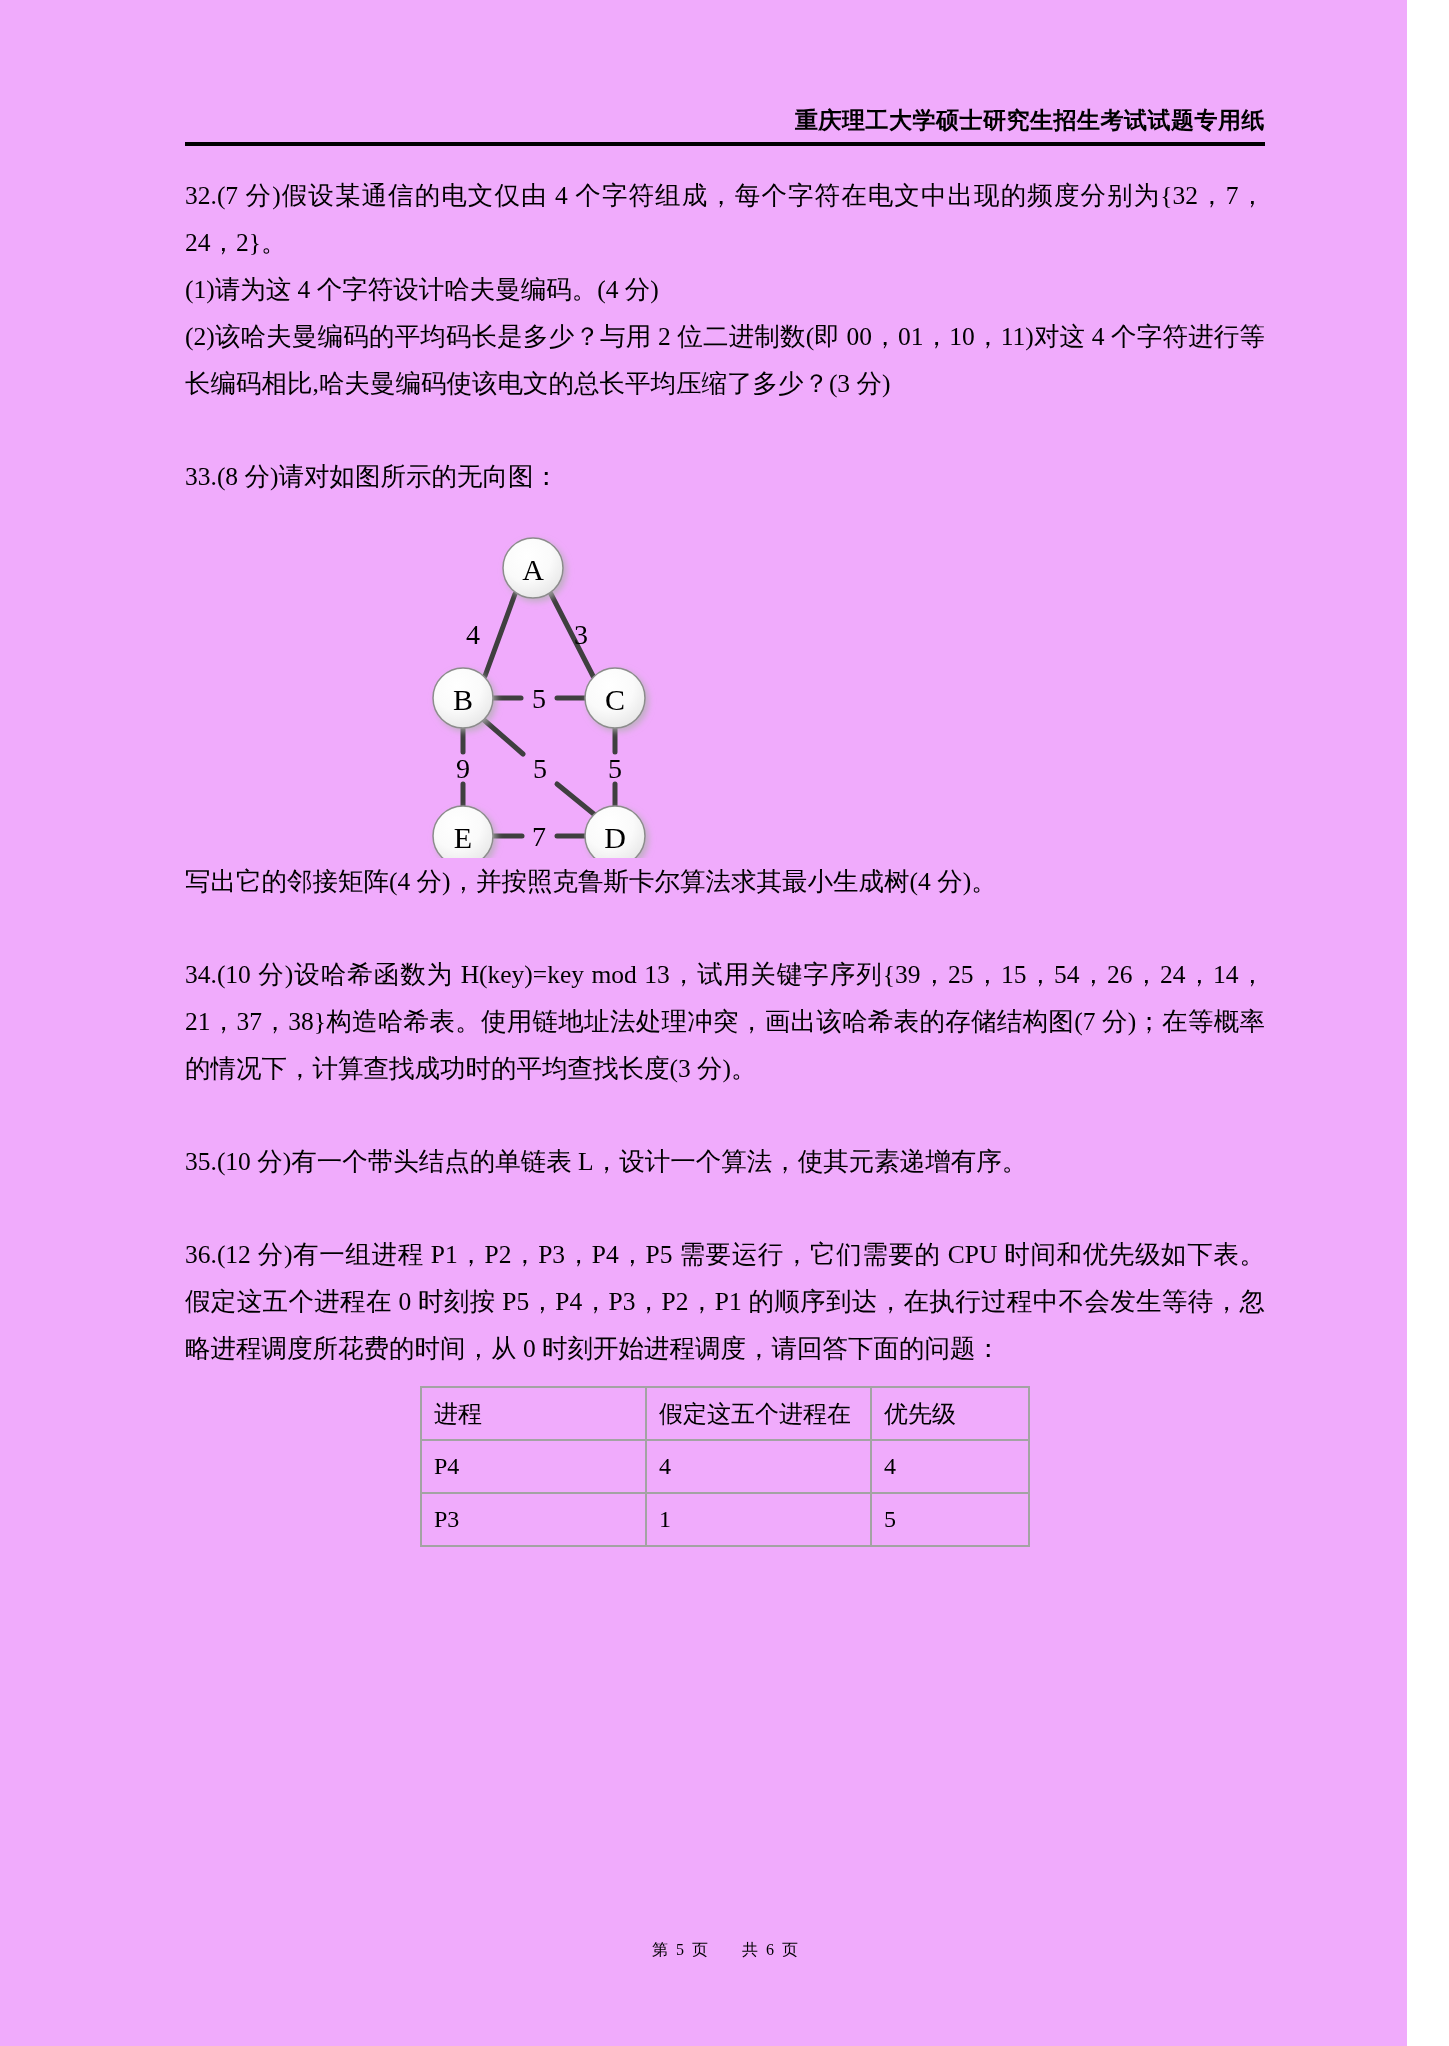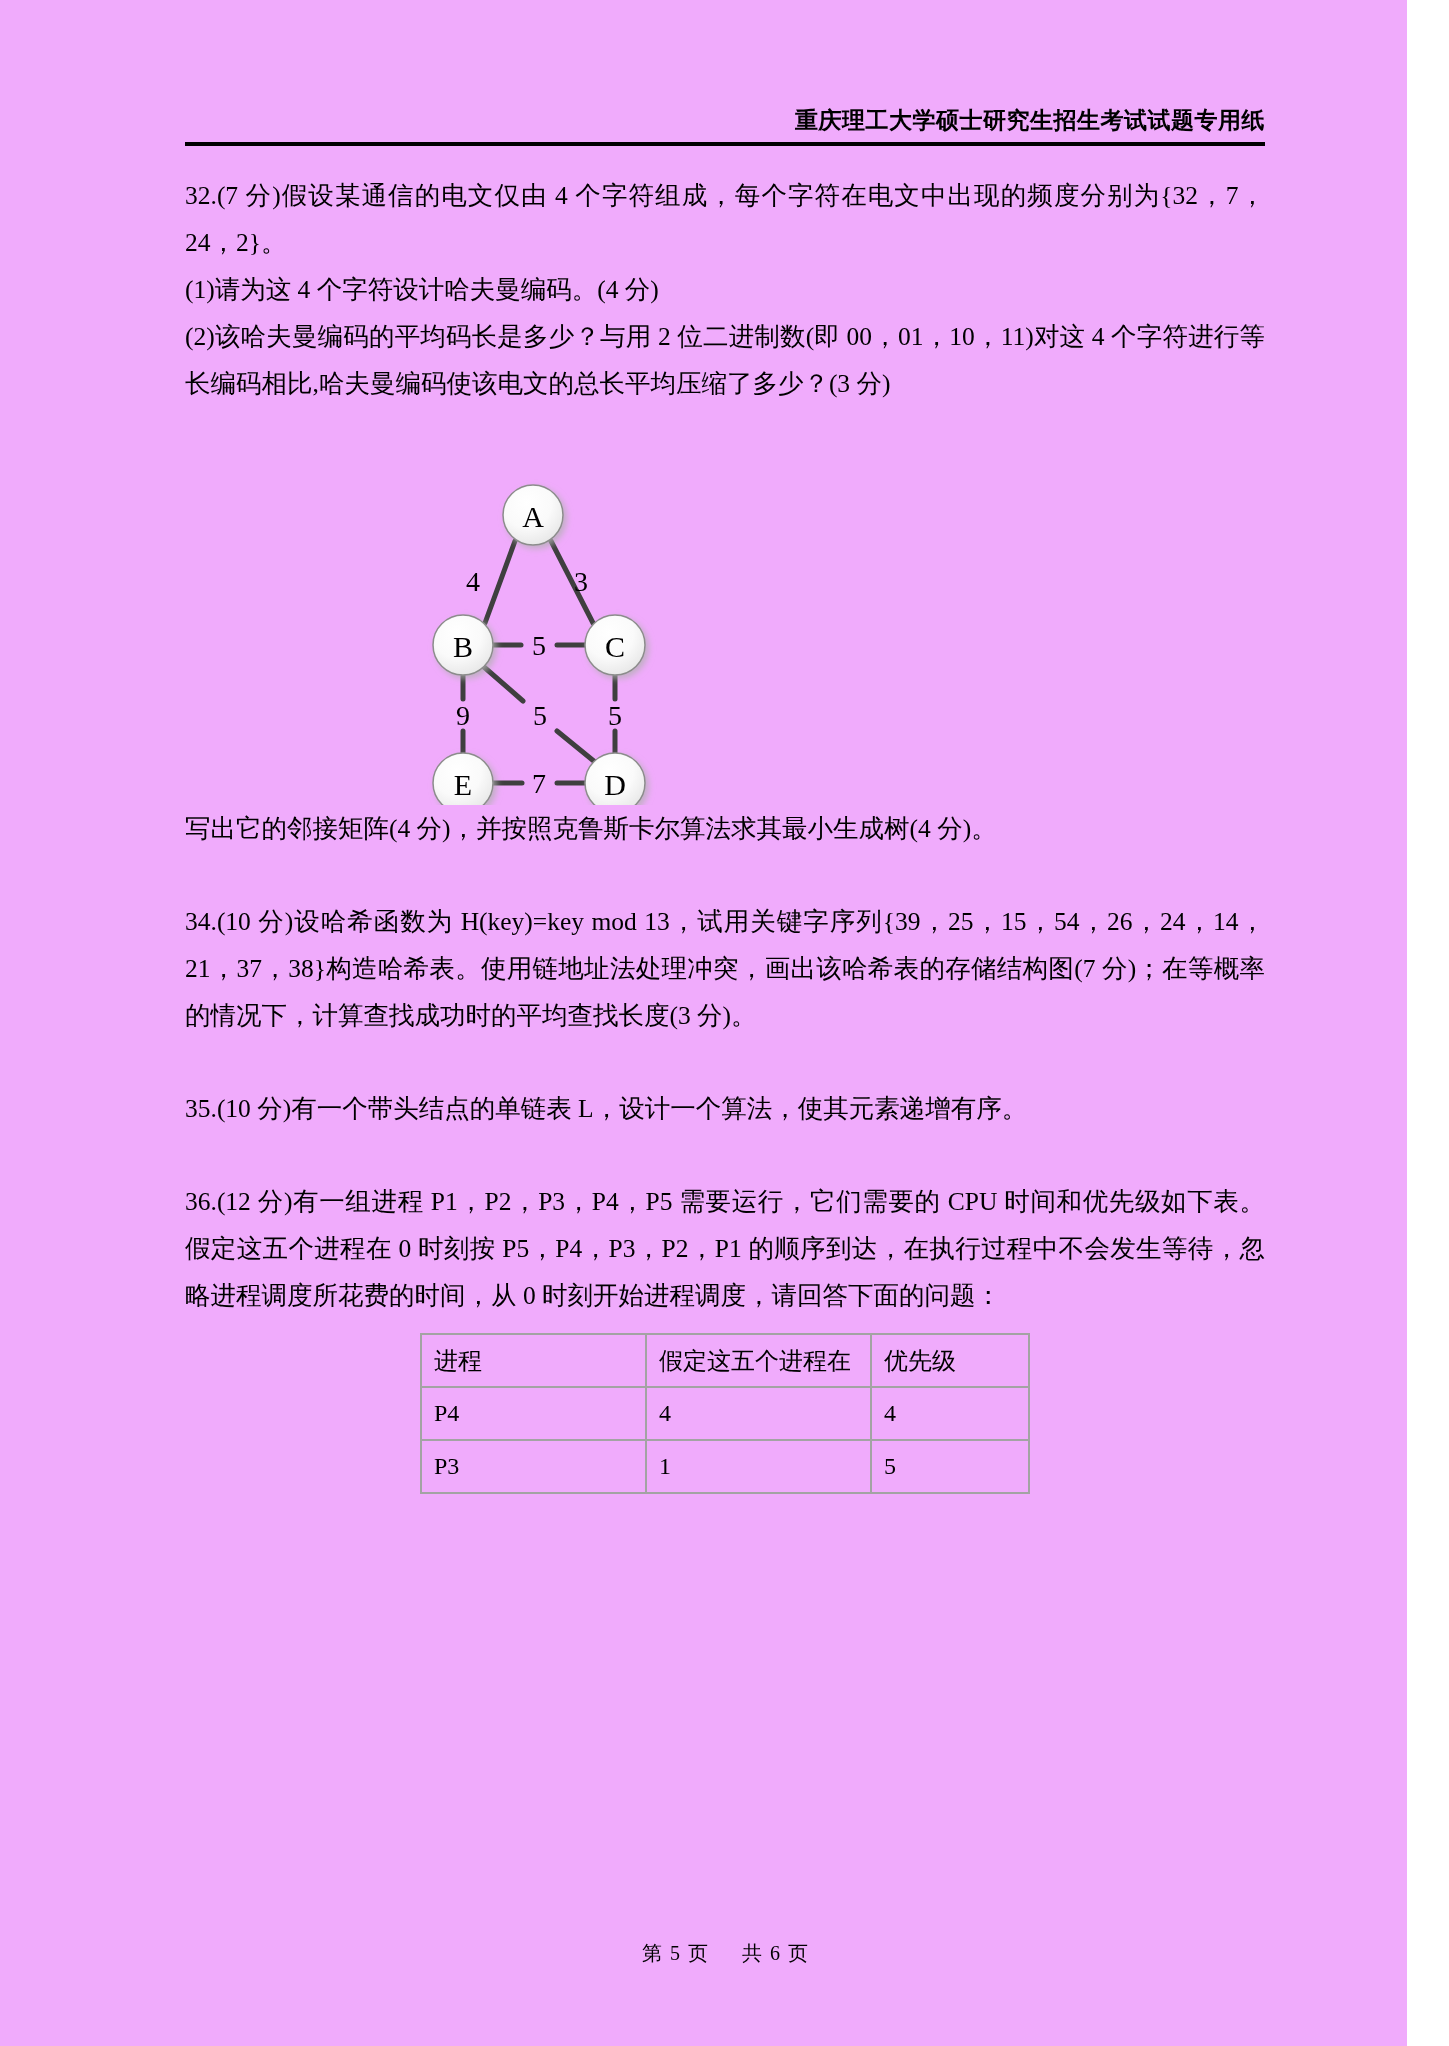--- a/index.html
+++ b/index.html
@@ -99,21 +99,21 @@
   table.proc col.c2 { width: 37%; }
   table.proc col.c3 { width: 26%; }
 
   
   .footer {
     position: absolute;
     left: 185px;
     top: 1940px;
     width: 1080px;
     text-align: center;
-    font-size: 20px;
+    font-size: 16px;
   }
   .footer span { margin: 0 4px; }
 </style>
 </head>
 <body>
 
 <div class="page">
 
   <div class="header">重庆理工大学硕士研究生招生考试试题专用纸</div>
   <div class="header-rule"></div>
@@ -121,20 +121,23 @@
   <div class="content">
 
     <div class="q-block">
       <p>32.(7 分)假设某通信的电文仅由 4 个字符组成，每个字符在电文中出现的频度分别为{32，7，24，2}。</p>
       <p>(1)请为这 4 个字符设计哈夫曼编码。(4 分)</p>
       <p>(2)该哈夫曼编码的平均码长是多少？与用 2 位二进制数(即 00，01，10，11)对这 4 个字符进行等长编码相比,哈夫曼编码使该电文的总长平均压缩了多少？(3 分)</p>
     </div>
 
     <div class="spacer-md"></div>
 
+    <div class="q-block">
+      <p>33.(8 分)请对如图所示的无向图：</p>
+    </div>
 
     <div class="figure">
       <svg width="1080" height="352" viewBox="0 0 1080 352">
         <defs>
           <radialGradient id="nodeGrad" cx="40%" cy="30%" r="75%">
             <stop offset="0%" stop-color="#ffffff"></stop>
             <stop offset="55%" stop-color="#fafafa"></stop>
             <stop offset="100%" stop-color="#e6e6e6"></stop>
           </radialGradient>
           <filter id="nodeShadow" x="-40%" y="-40%" width="200%" height="200%">

